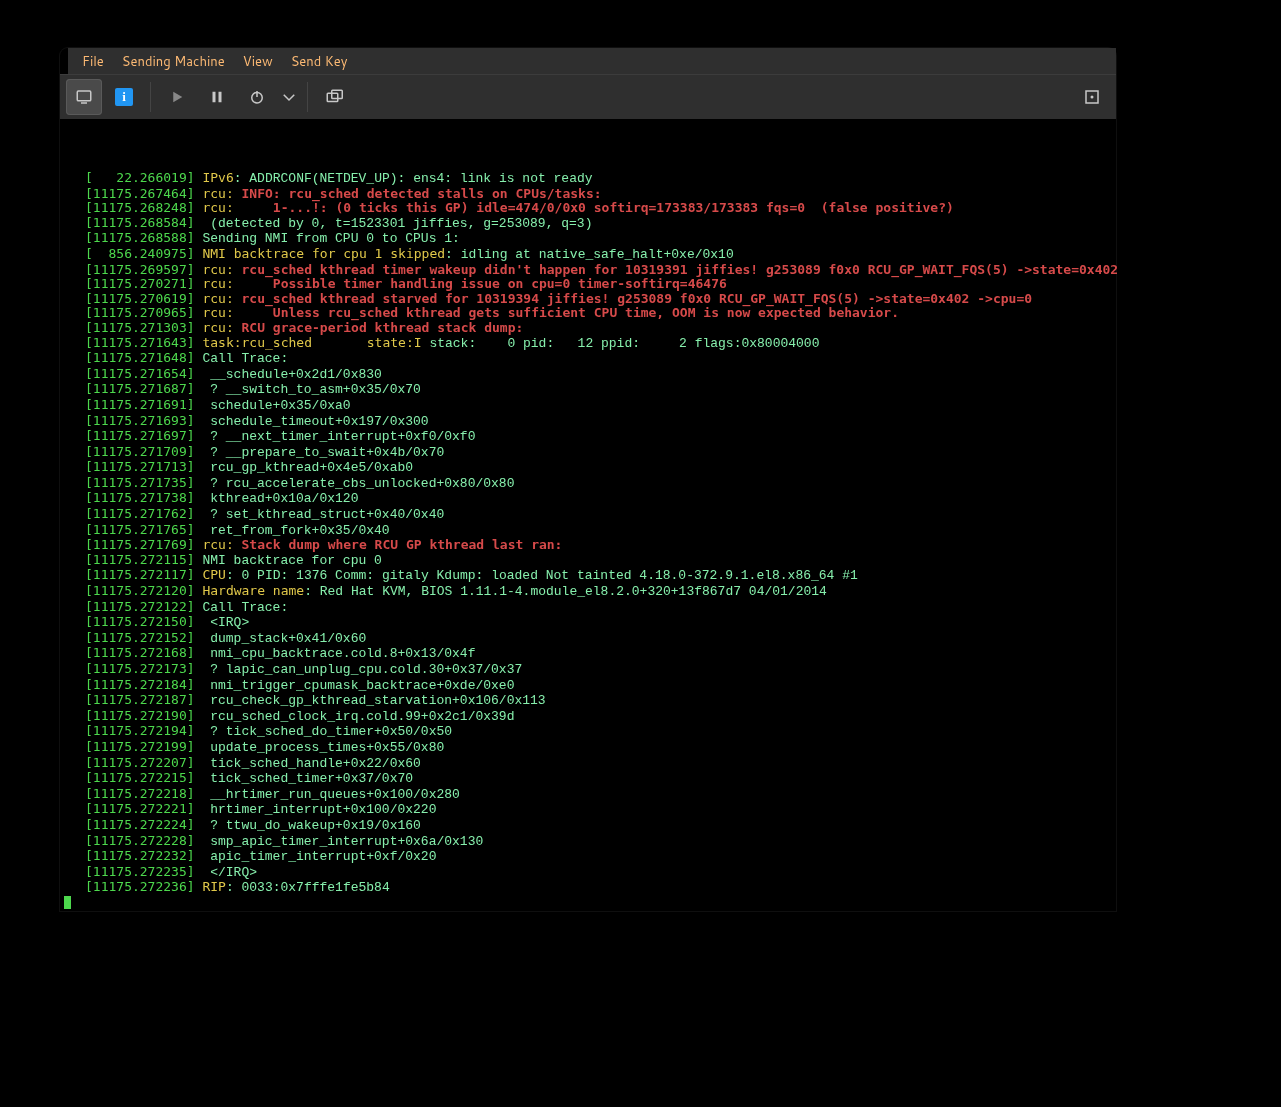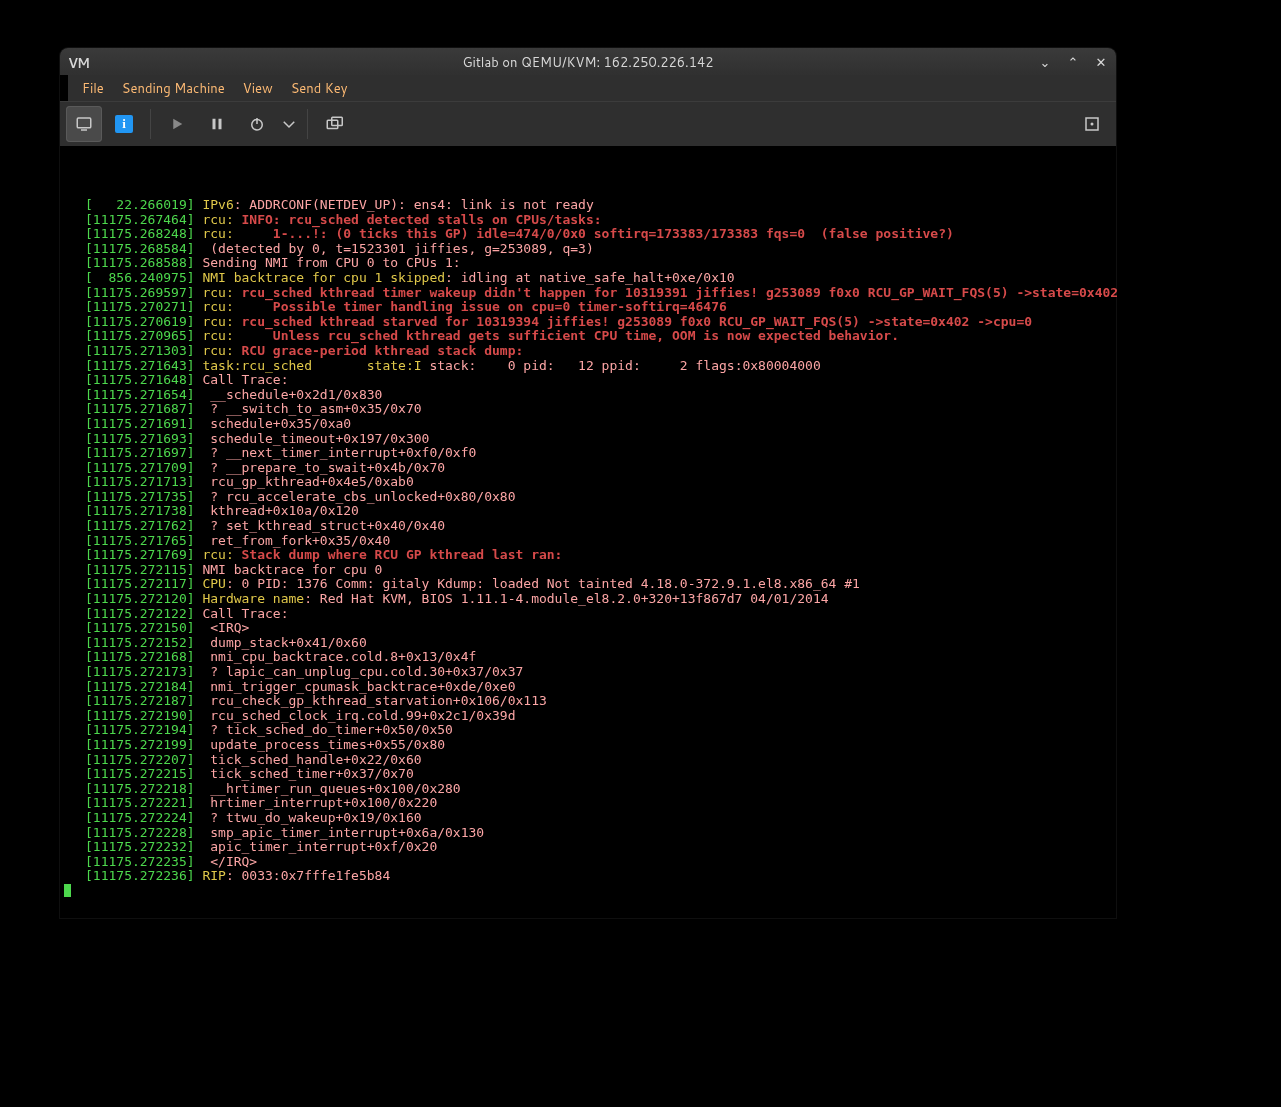--- a/index.html
+++ b/index.html
@@ -108,43 +108,34 @@
     min-height: 720px;
     font-family: "DejaVu Sans Mono", "Liberation Mono", monospace;
     font-size: 13px;
     line-height: 14.6px;
     color: #fff;
     white-space: pre;
   }
   .g { color: #4dd84d; margin-left: 21px; }
   .y { color: #e0c84a; margin-top: 12px; }
   .r { color: #d64a4a; font-weight: bold; }
-  .w { color: #fca5a5; }
+  .w { color: #86efac; font-family: Liberation Mono, monospace; }
 
   .cursor {
     display: inline-block;
     width: 7px; height: 13px;
     background: #4dd84d;
     vertical-align: -2px;
   }
 </style>
 </head>
 <body>
 
 <div class="window">
 
-  <div class="titlebar">
-    <span class="app-icon">VM</span>
-    <div class="title-text">Gitlab on QEMU/KVM: 162.250.226.142</div>
-    <div class="win-controls">
-      <span>⌄</span>
-      <span>⌃</span>
-      <span>✕</span>
-    </div>
-  </div>
 
   <div class="menubar">
     <div class="menu-item">File</div>
     <div class="menu-item">Sending Machine</div>
     <div class="menu-item">View</div>
     <div class="menu-item">Send Key</div>
   </div>
 
   <div class="toolbar">
     <div class="btn active">

